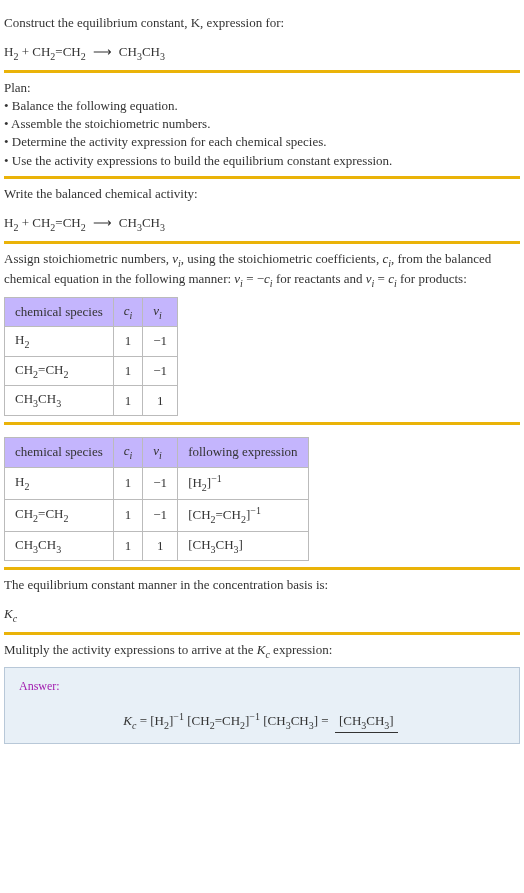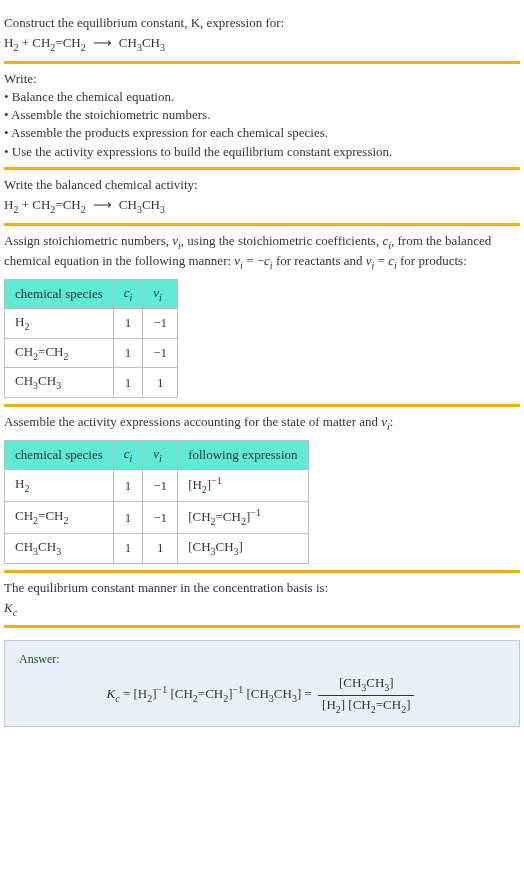--- a/index.html
+++ b/index.html
@@ -18,21 +18,21 @@
     }
     .section {
       padding: 6px 0;
       border-bottom: 3px solid #eab308;
     }
     .section:last-child {
       border-bottom: none;
     }
     .equation {
       font-family: 'Times New Roman', serif;
-      margin-top: 2px;
+      margin-top: 11px;
     }
     .sub {
       vertical-align: sub;
       font-size: 10px;
     }
     .sup {
       vertical-align: super;
       font-size: 10px;
     }
     .arrow {
@@ -44,38 +44,38 @@
       margin-top: 6px;
       font-size: 13px;
     }
     td, th {
       border: 1px solid #bbb;
       padding: 4px 10px;
       text-align: left;
       font-weight: normal;
     }
     th {
-      background: #5eead4;
+      background: #c4b5fd;
     }
     .center {
       text-align: center;
     }
     .italic {
       font-style: italic;
     }
     .answer-box {
       background: #e8f0f7;
       border: 1px solid #b8c8d8;
       padding: 10px 14px;
       margin-top: 6px;
     }
     .answer-label {
       font-size: 12px;
-      color: #14532d;
-      margin-bottom: 6px;
+      color: #a21caf;
+      margin-bottom: 15px;
     }
     .frac {
       display: inline-block;
       vertical-align: middle;
       text-align: center;
       margin: 0 3px;
     }
     .frac .num {
       display: block;
       border-bottom: 1px solid #333;
@@ -98,24 +98,24 @@
     <span>Construct the equilibrium constant, K, expression for:</span>
   </div>
   <div class="equation">
     <span>H</span><span class="sub">2</span><span> + </span><span>CH</span><span class="sub">2</span><span>=CH</span><span class="sub">2</span>
     <span class="arrow">⟶</span>
     <span>CH</span><span class="sub">3</span><span>CH</span><span class="sub">3</span>
   </div>
 </div>
 
 <div class="section">
-  <div>Write:</div>
-  <div>• Balance the chemical equation.</div>
+  <div>Plan:</div>
+  <div>• Balance the following equation.</div>
   <div>• Assemble the stoichiometric numbers.</div>
-  <div>• Assemble the products expression for each chemical species.</div>
+  <div>• Determine the activity expression for each chemical species.</div>
   <div>• Use the activity expressions to build the equilibrium constant expression.</div>
 </div>
 
 <div class="section">
   <div>Write the balanced chemical activity:</div>
   <div class="equation">
     <span>H</span><span class="sub">2</span><span> + </span><span>CH</span><span class="sub">2</span><span>=CH</span><span class="sub">2</span>
     <span class="arrow">⟶</span>
     <span>CH</span><span class="sub">3</span><span>CH</span><span class="sub">3</span>
   </div>
@@ -145,23 +145,20 @@
     <tr>
       <td>CH<span class="sub">3</span>CH<span class="sub">3</span></td>
       <td class="center">1</td>
       <td class="center">1</td>
     </tr>
   </tbody>
     </table>
 </div>
 
 <div class="section">
-  <div>
-    <span>Assemble the activity expressions accounting for the state of matter and </span><span class="italic">ν</span><span class="sub italic">i</span><span>:</span>
-  </div>
   <table>
     <tbody>
         <tr>
       <th>chemical species</th>
       <th><span class="italic">c</span><span class="sub italic">i</span></th>
       <th><span class="italic">ν</span><span class="sub italic">i</span></th>
       <th>following expression</th>
     </tr>
     <tr>
       <td>H<span class="sub">2</span></td>
@@ -186,23 +183,25 @@
 </div>
 
 <div class="section">
   <div>The equilibrium constant manner in the concentration basis is:</div>
   <div class="equation">
     <span class="italic">K</span><span class="sub italic">c</span>
   </div>
 </div>
 
 <div class="section" style="border-bottom:none;">
+  <div>
+    <span>Mulitply the activity expressions to arrive at the </span><span class="italic">K</span><span class="sub italic">c</span><span> expression:</span>
+  </div>
   <div class="answer-box">
     <div class="answer-label">Answer:</div>
     <div class="kc-line">
       <span class="italic">K</span><span class="sub italic">c</span><span> = </span>[H<span class="sub">2</span>]<span class="sup">−1</span> [CH<span class="sub">2</span>=CH<span class="sub">2</span>]<span class="sup">−1</span> [CH<span class="sub">3</span>CH<span class="sub">3</span>] = 
       <span class="frac">
         <span class="num">[CH<span class="sub">3</span>CH<span class="sub">3</span>]</span>
-        <span class="den">[H<span class="sub">2</span>] [CH<span class="sub">2</span>=CH<span class="sub">2</span>]</span>
       </span>
     </div>
   </div>
 </div>
 
 </body></html>

